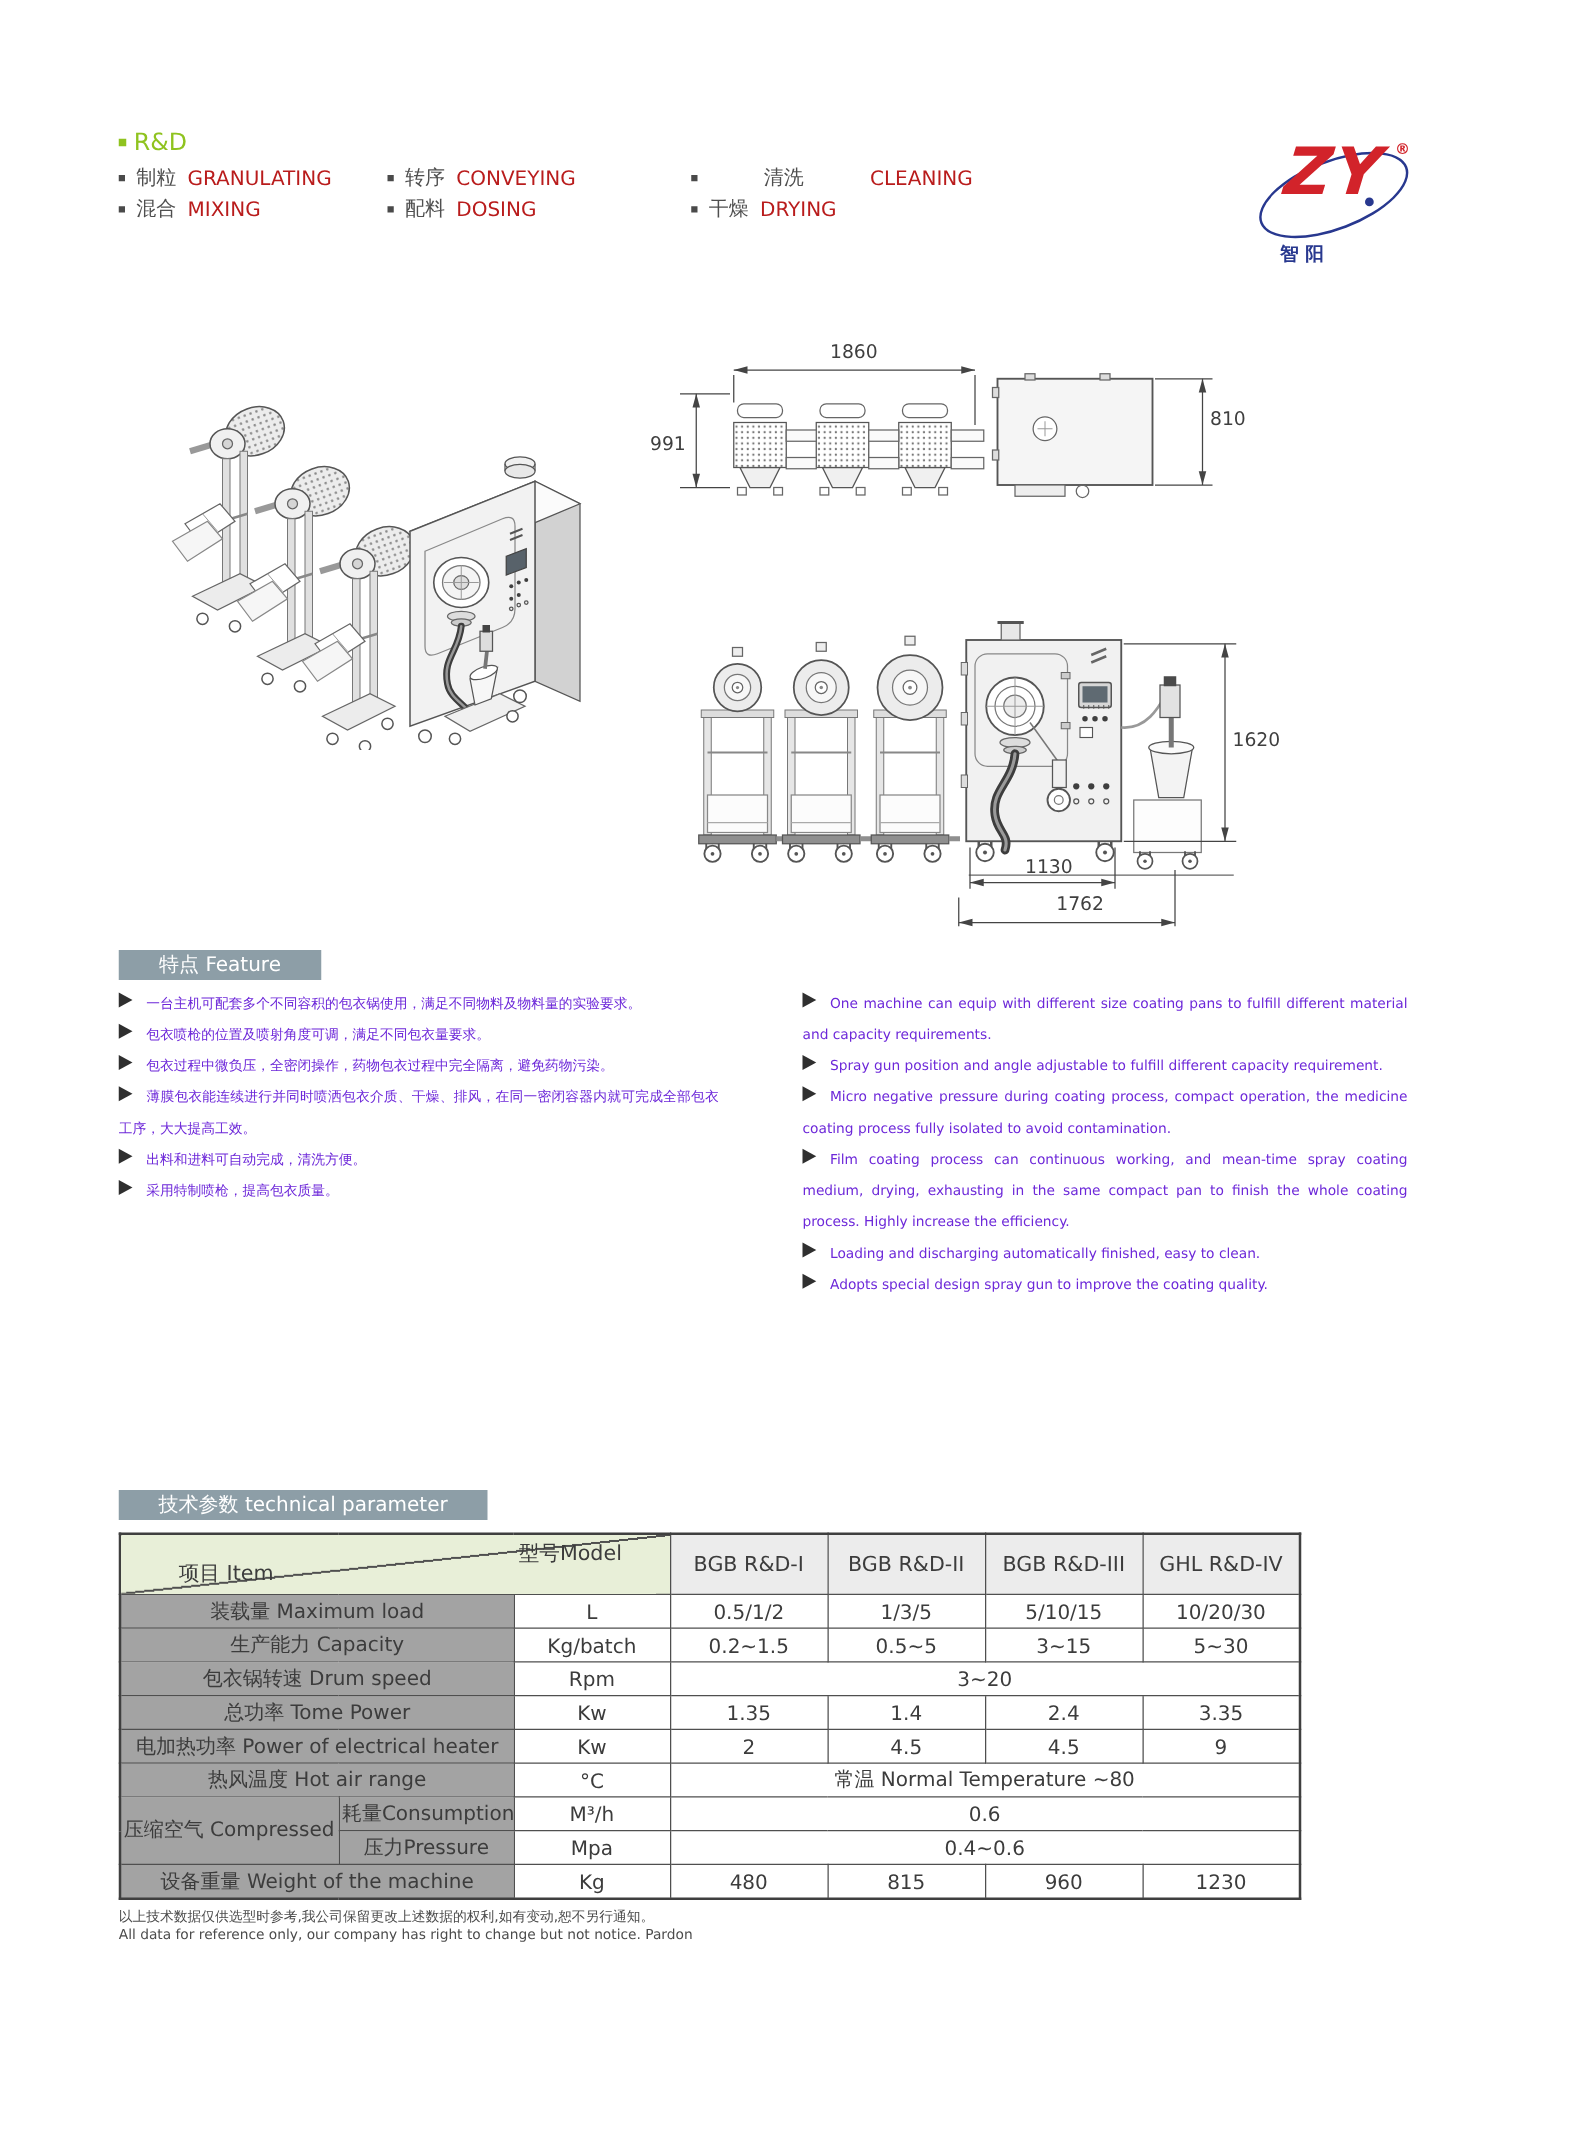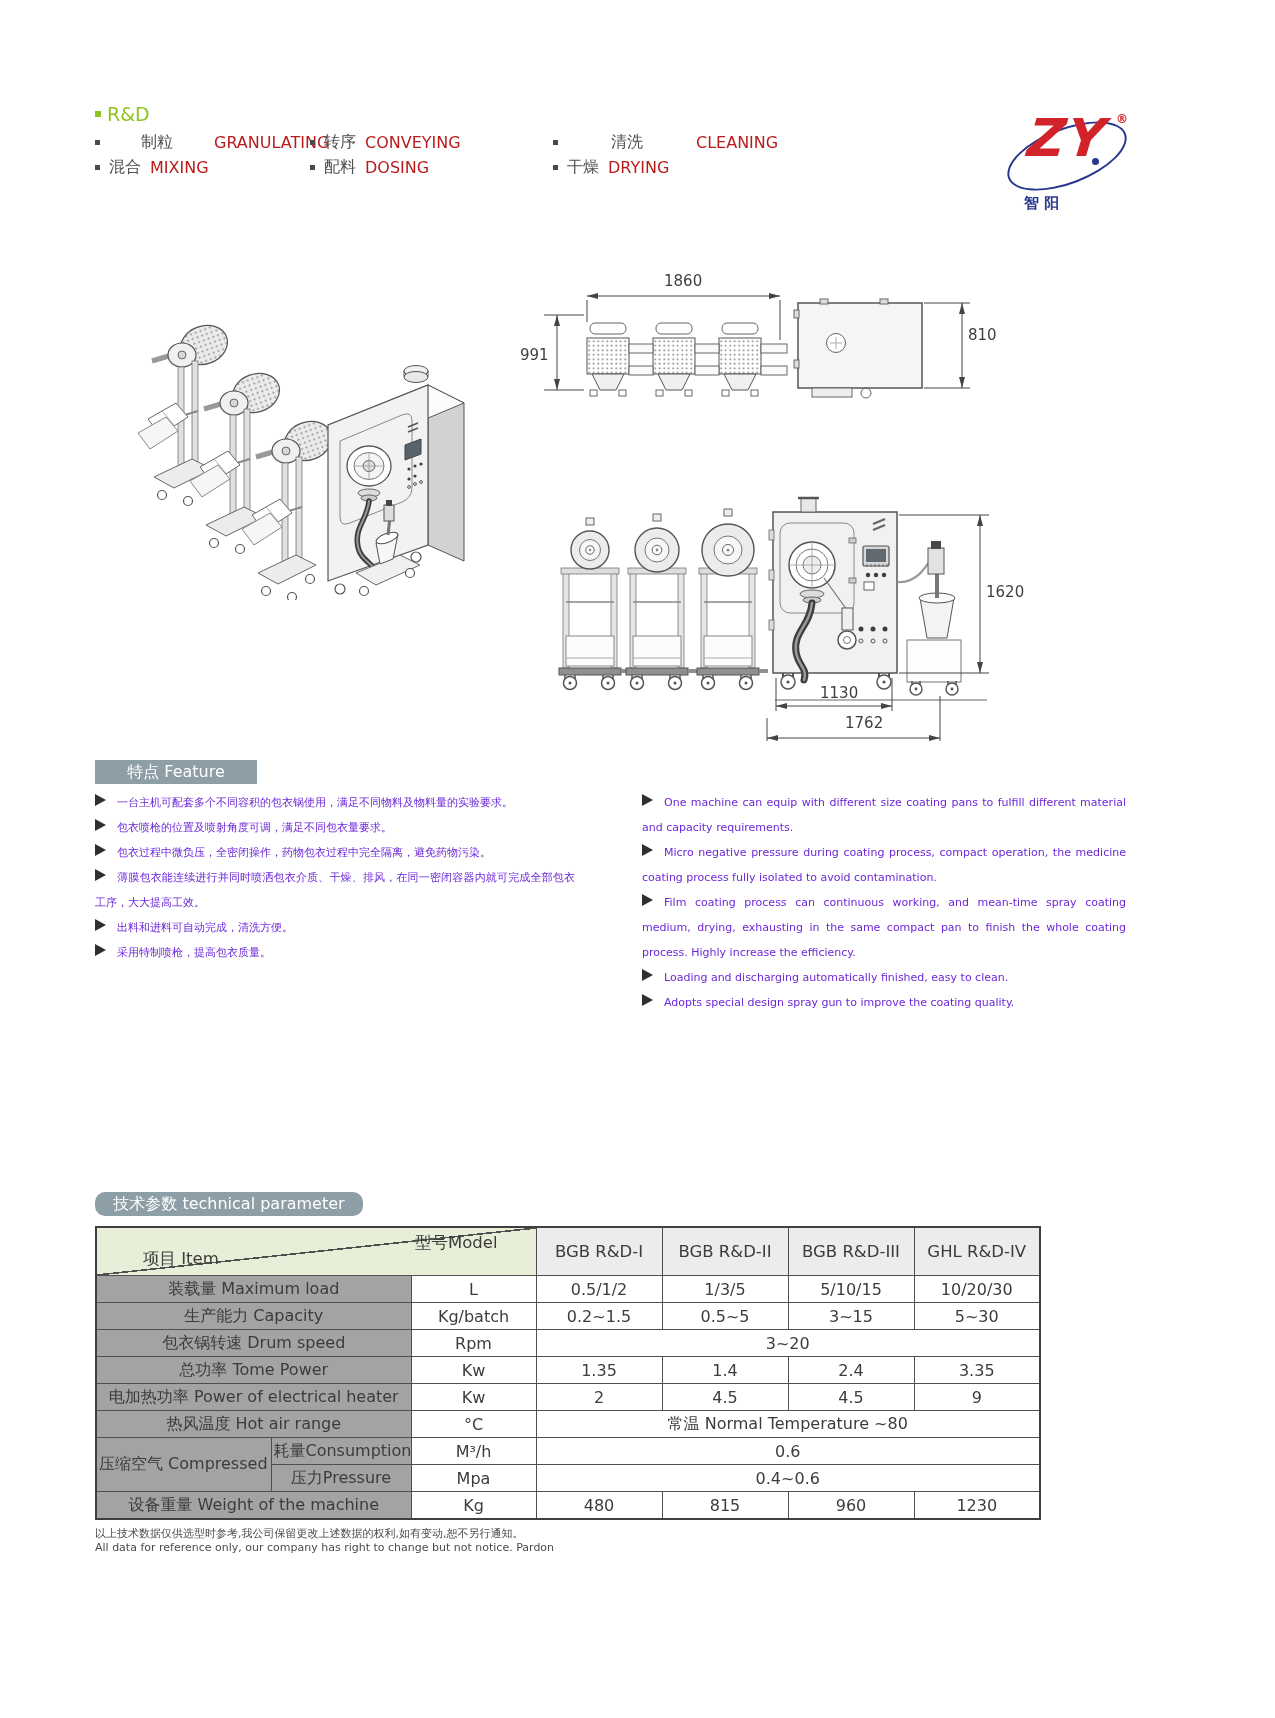--- a/index.html
+++ b/index.html
@@ -6,21 +6,21 @@
   .page{position:relative;width:1275px;height:1718px;background:#ffffff;overflow:hidden;
         font-family:"DejaVu Sans","Liberation Sans",sans-serif;color:#3c3c3c;}
   .abs{position:absolute;}
 
   
   .rd-line{left:95px;top:103px;font-size:19px;color:#8fc31f;display:flex;align-items:center;}
   .sq{display:inline-block;width:6px;height:6px;background:#8fc31f;margin-right:6px;}
   .cat-item{display:flex;align-items:center;font-size:16px;color:#4f4f4f;white-space:nowrap;}
   .cat-item .sq{background:#4a4a4a;width:5px;height:5px;margin-right:9px;}
   .cat-item .en{margin-left:9px;color:#b91c1c;}
-  .c1{left:95px;top:132px;gap:32px;}  .c2{left:95px;top:157px;}
+  .c1{left:95px;top:132px;}  .c2{left:95px;top:157px;}
   .c3{left:310px;top:132px;} .c4{left:310px;top:157px;}
   .c5{left:553px;top:132px;gap:44px;} .c6{left:553px;top:157px;}
 
   
   .logo{left:1008px;top:106px;width:130px;height:110px;}
   .logo-orbit{position:absolute;left:-4px;top:22px;width:122px;height:52px;border:2.5px solid #28388f;
               border-radius:50%;transform:rotate(-21deg);}
   .logo-dot{position:absolute;left:84px;top:52px;width:7px;height:7px;border-radius:50%;background:#28388f;}
   .logo-zy{position:absolute;left:20px;top:6px;font-size:52px;font-weight:bold;font-style:italic;
            color:#d2232a;letter-spacing:2px;transform:skewX(-6deg);line-height:1;}
@@ -28,21 +28,21 @@
   .logo-zh{position:absolute;left:16px;top:88px;width:96px;display:flex;justify-content:space-between;
            font-size:15px;font-weight:bold;color:#28388f;}
 
   
   svg{display:block;}
   .dim-label{position:absolute;font-size:15px;color:#3f3f3f;white-space:nowrap;}
 
   
   .badge{background:#8d9ea7;color:#ffffff;text-align:center;font-size:16px;line-height:24px;height:24px;}
   .badge-feature{left:95px;top:760px;width:162px;}
-  .badge-params{left:95px;top:1192px;width:268px;border-radius:10px;}
+  .badge-params{left:95px;top:1192px;width:295px;}
 
   
   .f-col{line-height:25px;font-size:11px;text-align:justify;color:#6d28d9;}
   .f-zh{left:95px;top:790px;width:480px;}
   .f-en{left:642px;top:790px;width:484px;}
   .f-item{margin:0;}
   .tri{display:inline-block;width:0;height:0;border-top:6.5px solid transparent;
        border-bottom:6.5px solid transparent;border-left:11px solid #2f2f2f;margin-right:11px;}
 
   
@@ -421,20 +421,21 @@
     <p class="f-item"><span class="tri"></span><span>一台主机可配套多个不同容积的包衣锅使用，满足不同物料及物料量的实验要求。</span></p>
     <p class="f-item"><span class="tri"></span><span>包衣喷枪的位置及喷射角度可调，满足不同包衣量要求。</span></p>
     <p class="f-item"><span class="tri"></span><span>包衣过程中微负压，全密闭操作，药物包衣过程中完全隔离，避免药物污染。</span></p>
     <p class="f-item"><span class="tri"></span><span>薄膜包衣能连续进行并同时喷洒包衣介质、干燥、排风，在同一密闭容器内就可完成全部包衣工序，大大提高工效。</span></p>
     <p class="f-item"><span class="tri"></span><span>出料和进料可自动完成，清洗方便。</span></p>
     <p class="f-item"><span class="tri"></span><span>采用特制喷枪，提高包衣质量。</span></p>
   </div>
 
   <div class="abs f-col f-en">
     <p class="f-item"><span class="tri"></span><span>One machine can equip with different size coating pans to fulfill different material and capacity requirements.</span></p>
+    <p class="f-item"><span class="tri"></span><span>Spray gun position and angle adjustable to fulfill different capacity requirement.</span></p>
     <p class="f-item"><span class="tri"></span><span>Micro negative pressure during coating process, compact operation, the medicine coating process fully isolated to avoid contamination.</span></p>
     <p class="f-item"><span class="tri"></span><span>Film coating process can continuous working, and mean-time spray coating medium, drying, exhausting in the same compact pan to finish the whole coating process. Highly increase the efficiency.</span></p>
     <p class="f-item"><span class="tri"></span><span>Loading and discharging automatically finished, easy to clean.</span></p>
     <p class="f-item"><span class="tri"></span><span>Adopts special design spray gun to improve the coating quality.</span></p>
   </div>
 
   <div class="abs badge badge-params">技术参数  technical parameter</div>
 
   <div class="abs param-table-wrap">
     <table>

